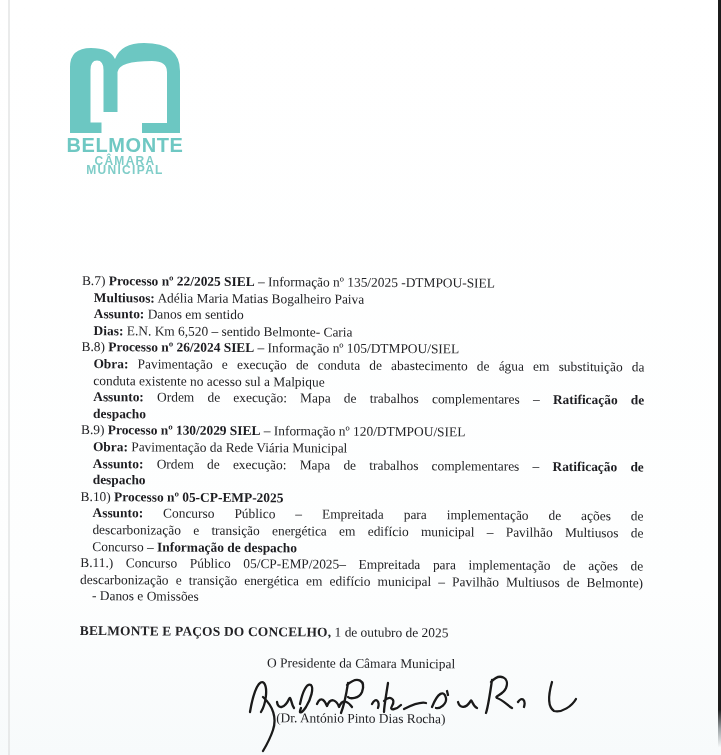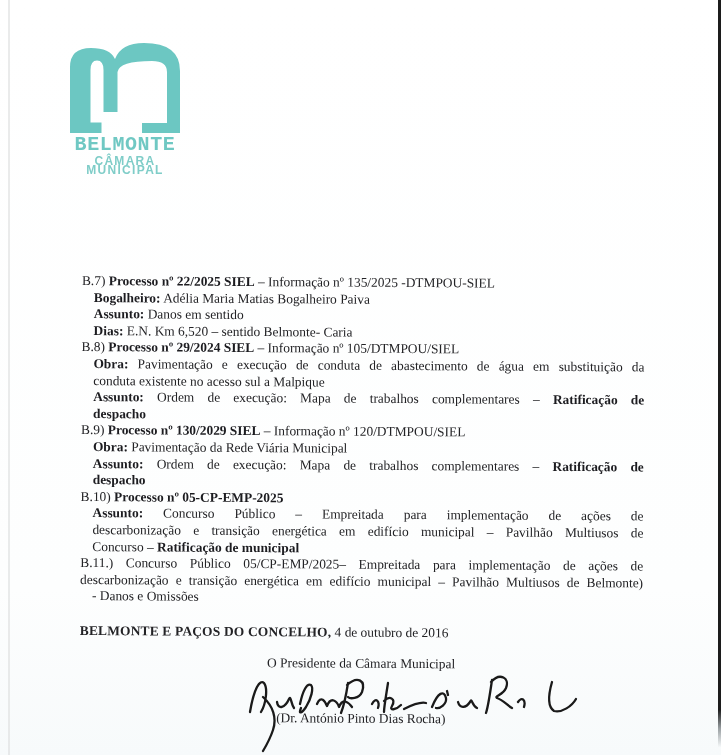--- a/index.html
+++ b/index.html
@@ -7,21 +7,21 @@
     position:relative;width:721px;height:755px;overflow:hidden;
     background:linear-gradient(180deg,#ffffff 0%,#fdfefe 78%,#f7fafb 100%);
     font-family:"Liberation Serif", serif;color:#232326;
   }
   .edge-left{position:absolute;left:8px;top:0;width:2px;height:100%;background:#dfe1e1;opacity:.65;}
   .edge-right{position:absolute;right:0;top:0;width:3px;height:100%;
     background:linear-gradient(180deg,#1c1c1c 0%,#1c1c1c 94%,#9aa0a3 96.5%,rgba(255,255,255,0) 99%);}
   
   .logo{position:absolute;left:66px;top:43px;width:118px;text-align:center;}
   .logo svg{display:block;margin:0 auto;}
-  .brand{font-family:Liberation Mono, monospace;font-weight:bold;font-size:20px;
+  .brand{font-family:Liberation Sans, sans-serif;font-weight:bold;font-size:20px;
     letter-spacing:.6px;color:#6fc8c3;margin-top:2px;line-height:20px;}
   .brand-sub{font-family:"Liberation Sans",sans-serif;font-weight:bold;font-size:12px;
     letter-spacing:1.3px;color:#7fcdc8;margin-top:2px;line-height:9px;}
   
   .content{position:absolute;left:82px;top:273px;width:563px;
     font-size:13.4px;line-height:16.6px;transform:rotate(.35deg);transform-origin:0 0;}
   .line{height:16.6px;overflow:hidden;white-space:normal;}
   .line.ind1{padding-left:12px;}
   .line.just{text-align:justify;text-align-last:justify;word-spacing:-.6px;}
   .line b{font-weight:bold;color:#1c1c20;}
@@ -52,51 +52,51 @@
         L 20.5,79.5 L 31.5,79.5 L 31.5,90 Z"></path>
     </svg>
     <div class="brand">BELMONTE</div>
     <div class="brand-sub">CÂMARA MUNICIPAL</div>
   </div>
 
   <div class="content">
     <div id="process-list">
         <div>
           <div class="line"><span>B.7) </span><b>Processo nº 22/2025 SIEL</b><span> – Informação nº 135/2025 -DTMPOU-SIEL</span></div>
-          <div class="line ind1"><b>Bogalheiro:</b><span> Adélia Maria Matias Bogalheiro Paiva</span></div>
+          <div class="line ind1"><b>Multiusos:</b><span> Adélia Maria Matias Bogalheiro Paiva</span></div>
           <div class="line ind1"><b>Assunto:</b><span> Danos em sentido</span></div>
           <div class="line ind1"><b>Dias:</b><span> E.N. Km 6,520 – sentido Belmonte- Caria</span></div>
         </div>
         <div>
-          <div class="line"><span>B.8) </span><b>Processo nº 29/2024 SIEL</b><span> – Informação nº 105/DTMPOU/SIEL</span></div>
+          <div class="line"><span>B.8) </span><b>Processo nº 26/2024 SIEL</b><span> – Informação nº 105/DTMPOU/SIEL</span></div>
           <div class="line ind1 just"><b>Obra:</b><span> Pavimentação e execução de conduta de abastecimento de água em substituição da</span></div>
           <div class="line ind1"><span>conduta existente no acesso sul a Malpique</span></div>
           <div class="line ind1 just"><b>Assunto:</b><span> Ordem de execução: Mapa de trabalhos complementares – </span><b>Ratificação de</b></div>
           <div class="line ind1"><b>despacho</b></div>
         </div>
         <div>
           <div class="line"><span>B.9) </span><b>Processo nº 130/2029 SIEL</b><span> – Informação nº 120/DTMPOU/SIEL</span></div>
           <div class="line ind1"><b>Obra:</b><span> Pavimentação da Rede Viária Municipal</span></div>
           <div class="line ind1 just"><b>Assunto:</b><span> Ordem de execução: Mapa de trabalhos complementares – </span><b>Ratificação de</b></div>
           <div class="line ind1"><b>despacho</b></div>
         </div>
         <div>
           <div class="line"><span>B.10) </span><b>Processo nº 05-CP-EMP-2025</b></div>
           <div class="line ind1 just"><b>Assunto:</b><span> Concurso Público – Empreitada para implementação de ações de</span></div>
           <div class="line ind1 just"><span>descarbonização e transição energética em edifício municipal – Pavilhão Multiusos de</span></div>
-          <div class="line ind1"><span>Concurso – </span><b>Ratificação de municipal</b></div>
+          <div class="line ind1"><span>Concurso – </span><b>Informação de despacho</b></div>
         </div>
         <div>
           <div class="line just"><span>B.11.) Concurso Público 05/CP-EMP/2025– Empreitada para implementação de ações de</span></div>
           <div class="line just"><span>descarbonização e transição energética em edifício municipal – Pavilhão Multiusos de Belmonte)</span></div>
           <div class="line ind1"><span>- Danos e Omissões</span></div>
         </div>
       </div>
 
-    <div class="place-date"><b>BELMONTE E PAÇOS DO CONCELHO,</b><span> 4 de outubro de 2016</span></div>
+    <div class="place-date"><b>BELMONTE E PAÇOS DO CONCELHO,</b><span> 1 de outubro de 2025</span></div>
 
     <div class="pres">O Presidente da Câmara Municipal</div>
     <div class="sig-space"></div>
     <div class="signer">(Dr. António Pinto Dias Rocha)</div>
   </div>
 
   <svg class="signature" width="390" height="89" viewBox="0 0 390 89" aria-hidden="true">
     <g stroke="#1a1a1a" fill="none" stroke-width="2.3" stroke-linecap="round" stroke-linejoin="round">
       <path d="M52,46 C56,22 62,13 66,17 C70,22 68,38 63,46 M65,31 C75,40 79,52 75,64 C72,73 68,80 65,85"></path>
       <path d="M79,36 C80,44 87,42 91,33 C93,29 93,38 96,42"></path>

